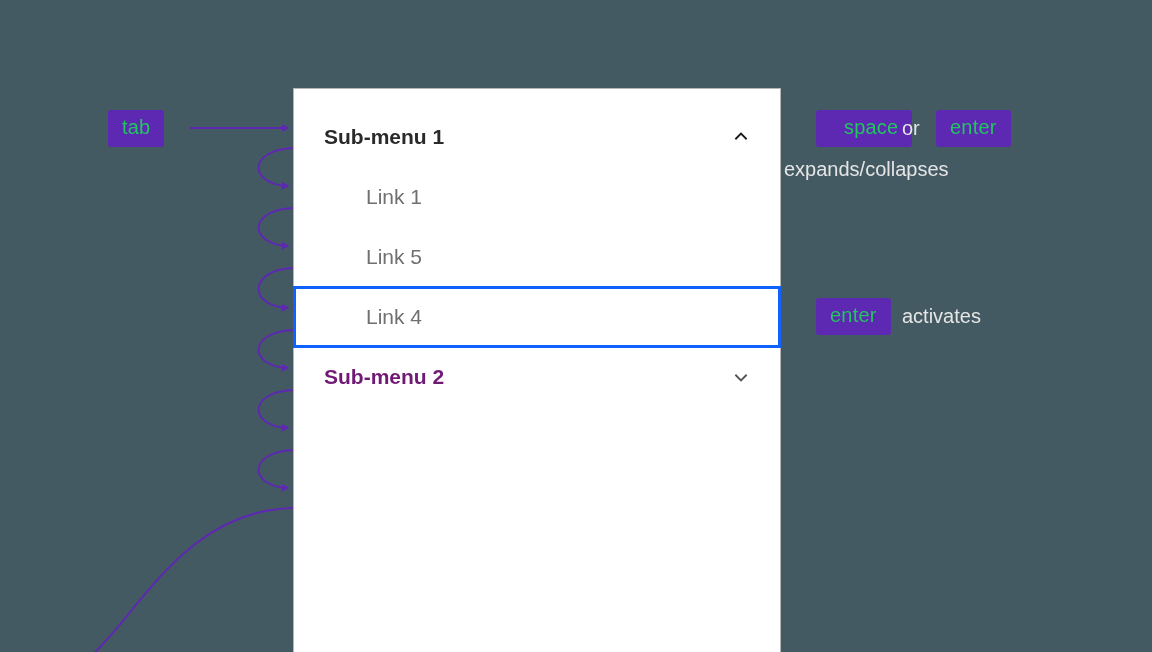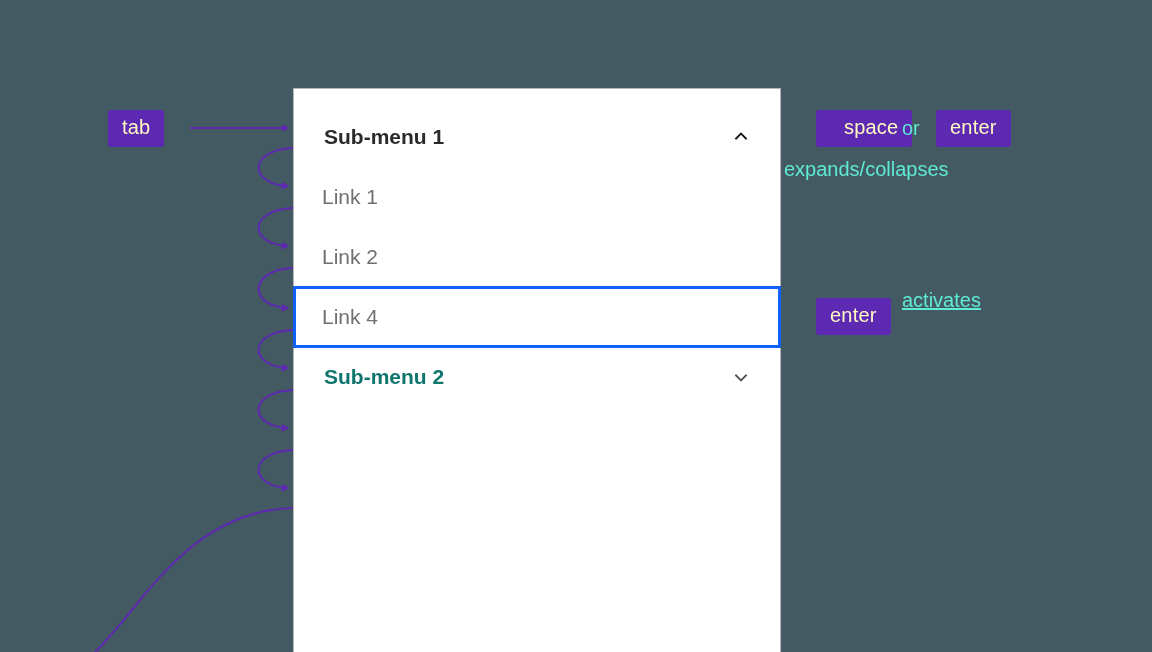--- a/index.html
+++ b/index.html
@@ -12,31 +12,31 @@
   }
   .svg-layer {
     position: absolute;
     top: 0; left: 0;
     width: 1152px; height: 652px;
     pointer-events: none;
   }
   .key {
     position: absolute;
     background: #5d28b2;
-    color: #fef9c3;
+    color: #22c55e;
     font-size: 20px;
     padding: 6px 14px 8px;
     border-radius: 3px;
     font-family: inherit;
     letter-spacing: 0.2px;
   }
   .anno-text {
     position: absolute;
     font-size: 20px;
-    color: #5eead4;
+    color: #e5e5e5;
     font-weight: 500;
   }
   .panel {
     position: absolute;
     left: 293px;
     top: 88px;
     width: 488px;
     height: 630px;
     background: #ffffff;
     border: 1px solid #b5b5b5;
@@ -51,21 +51,21 @@
     position: relative;
   }
   .submenu-header {
     font-weight: 600;
     color: #2a2a2a;
     justify-content: space-between;
     cursor: pointer;
   }
   .link-item {
     color: #707070;
-    padding-left: 28px;
+    padding-left: 72px;
     cursor: pointer;
   }
   .top-link {
     font-weight: 600;
     color: #5a5a5a;
     cursor: pointer;
   }
   .chevron {
     width: 18px; height: 18px;
     flex: 0 0 18px;
@@ -98,44 +98,44 @@
     <path d="M293,508 C188,510 140,610 95,652"></path>
   </g>
 </svg>
 
 <div class="key" style="left:108px; top:110px;">tab</div>
 <div class="key" style="left:816px; top:110px;padding-left:28px;">space</div>
 <span class="anno-text" style="left:902px; top:117px;">or</span>
 <div class="key" style="left:936px; top:110px;">enter</div>
 <span class="anno-text" style="left:784px; top:158px;">expands/collapses</span>
 <div class="key" style="left:816px; top:298px;">enter</div>
-<span class="anno-text" style="left:902px; top:289px;text-decoration:underline;">activates</span>
+<span class="anno-text" style="left:902px; top:305px;">activates</span>
 
 <div class="panel">
 
   <div class="row submenu-header" style="margin-top:18px;">
     <span>Sub-menu 1</span>
     <svg class="chevron" viewBox="0 0 16 16">
       <polyline points="3,10 8,5 13,10" fill="none" stroke="#161616" stroke-width="1.6"></polyline>
     </svg>
   </div>
 
   <div class="row link-item">
     <span>Link 1</span>
   </div>
 
   <div class="row link-item">
-    <span>Link 2</span>
+    <span>Link 5</span>
   </div>
 
   <div class="row link-item focused">
     <span>Link 4</span>
   </div>
 
-  <div class="row submenu-header" style="color:#0f766e;">
+  <div class="row submenu-header" style="color:#701a75;">
     <span>Sub-menu 2</span>
     <svg class="chevron" viewBox="0 0 16 16">
       <polyline points="3,6 8,11 13,6" fill="none" stroke="#525252" stroke-width="1.6"></polyline>
     </svg>
   </div>
 
 
 
 </div>
 

